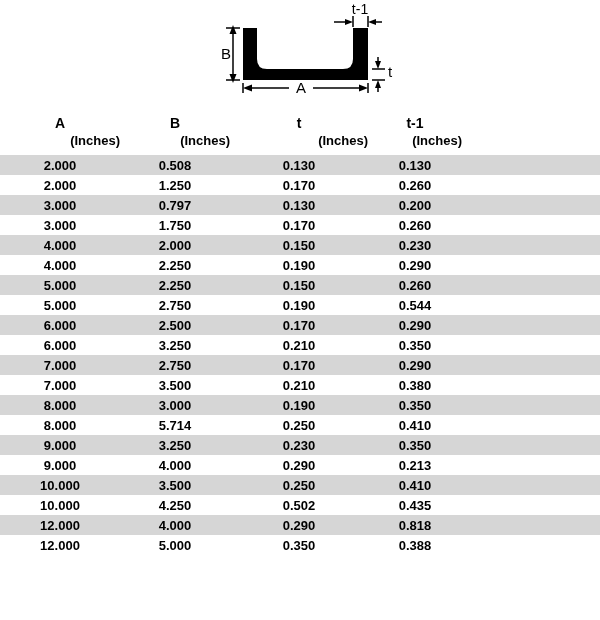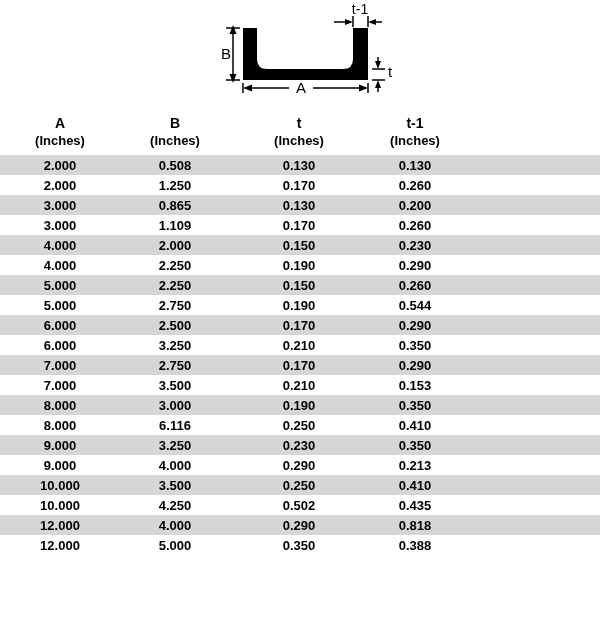--- a/index.html
+++ b/index.html
@@ -42,21 +42,21 @@
     padding: 0;
     margin: 0;
     text-align: center;
     font-weight: bold;
     color: var(--ink, #000);
     vertical-align: middle;
     white-space: nowrap;
   }
   .dim-table thead tr { height: 47px; background: #ffffff; }
   .dim-table th .h1 { font-size: 14px; line-height: 17px; display: block; }
-  .dim-table th .h2 { font-size: 13px; line-height: 17px; display: block; }
+  .dim-table th .h2 { font-size: 13px; line-height: 17px; display: block; text-align: right; }
   .dim-table tbody tr { height: 20px; background: #ffffff; }
   .dim-table tbody tr.alt { background: var(--row-alt, #d6d6d6); }
   .dim-table td { font-size: 13px; }
 </style>
 </head>
 <body>
 
 <svg class="diagram" width="600" height="108" viewBox="0 0 600 108">
 
   <path class="shape" d="M243,28 L257,28 L257,59 Q257,69 267,69 L343,69 Q353,69 353,59 L353,28 L368,28 L368,80 L243,80 Z"></path>
@@ -142,29 +142,29 @@
   <tr>
     <td>2.000</td>
     <td>1.250</td>
     <td>0.170</td>
     <td>0.260</td>
     <td></td>
   </tr>
 
   <tr class="alt">
     <td>3.000</td>
-    <td>0.865</td>
+    <td>0.797</td>
     <td>0.130</td>
     <td>0.200</td>
     <td></td>
   </tr>
 
   <tr>
     <td>3.000</td>
-    <td>1.109</td>
+    <td>1.750</td>
     <td>0.170</td>
     <td>0.260</td>
     <td></td>
   </tr>
 
   <tr class="alt">
     <td>4.000</td>
     <td>2.000</td>
     <td>0.150</td>
     <td>0.230</td>
@@ -216,35 +216,35 @@
     <td>2.750</td>
     <td>0.170</td>
     <td>0.290</td>
     <td></td>
   </tr>
 
   <tr>
     <td>7.000</td>
     <td>3.500</td>
     <td>0.210</td>
-    <td>0.153</td>
+    <td>0.380</td>
     <td></td>
   </tr>
 
   <tr class="alt">
     <td>8.000</td>
     <td>3.000</td>
     <td>0.190</td>
     <td>0.350</td>
     <td></td>
   </tr>
 
   <tr>
     <td>8.000</td>
-    <td>6.116</td>
+    <td>5.714</td>
     <td>0.250</td>
     <td>0.410</td>
     <td></td>
   </tr>
 
   <tr class="alt">
     <td>9.000</td>
     <td>3.250</td>
     <td>0.230</td>
     <td>0.350</td>

